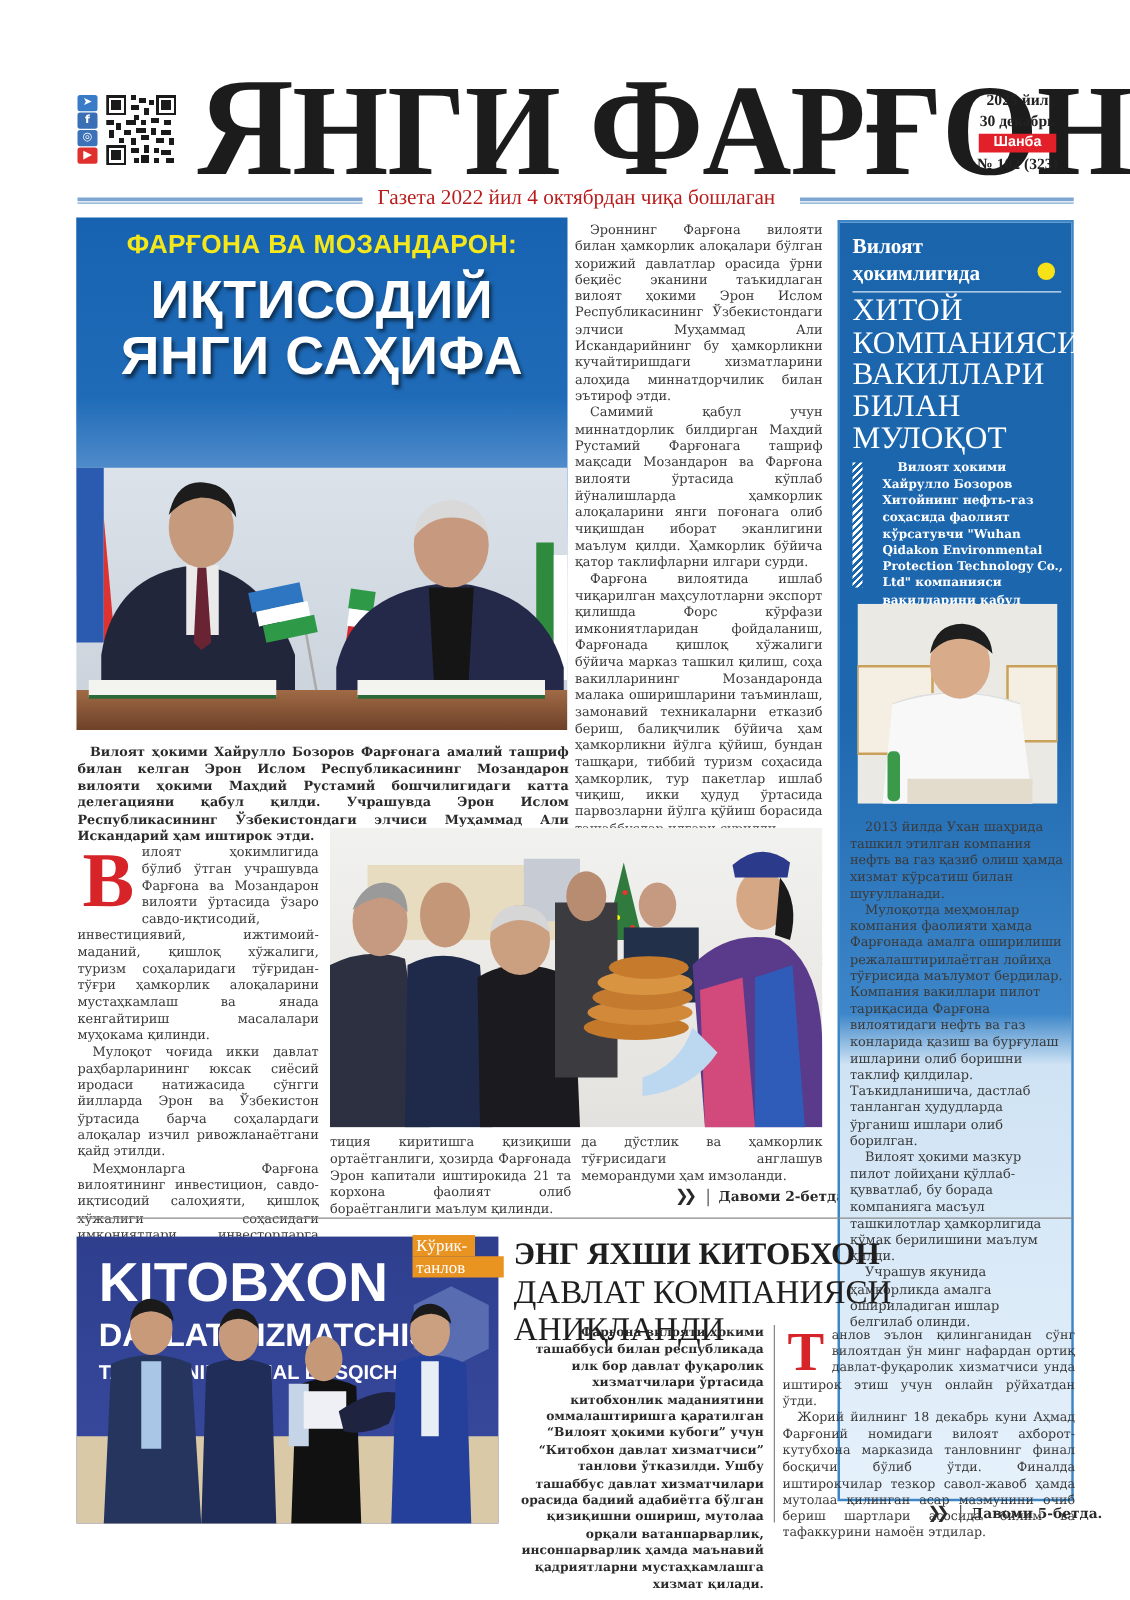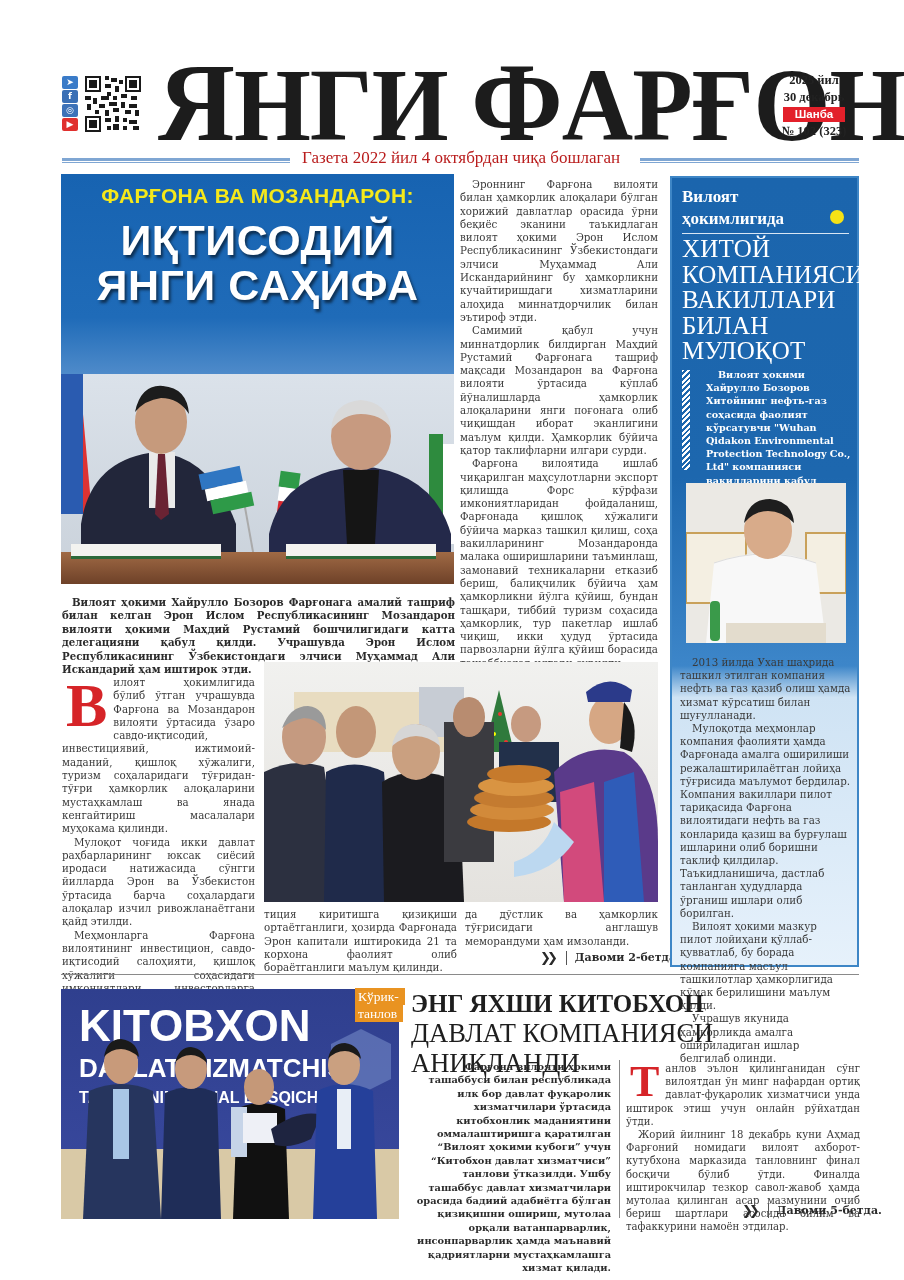--- a/index.html
+++ b/index.html
@@ -33,42 +33,42 @@
   .caption-bold { left: 62px; top: 596px; width: 393px; font-family: "DejaVu Serif", serif; font-weight: bold; font-size: 10.2px; line-height: 13.4px; color: #2b2b2b; text-align: justify; }
   .caption-bold .ind { display: inline-block; width: 10px; }
 
   
   .col { font-family: "DejaVu Serif", serif; font-size: 10.3px; line-height: 13.3px; color: #3a3a3a; text-align: justify; hyphens: auto; }
   .col p { text-indent: 12px; }
   .col p.noind { text-indent: 0; }
   .dropcap { float: left; font-family: "Liberation Serif", serif; font-size: 62px; line-height: 50px; color: #d62428; margin: 4px 6px 0 4px; font-weight: bold; }
 
   
-  .side { left: 670px; top: 176px; width: 189px; height: 791px; border: 2px solid #3e86c6; background: linear-gradient(180deg, #1b65ad 0%, #1d67ae 38%, #3d86c9 62%, #cfe3f4 66%, #e6f1fb 100%); }
+  .side { left: 670px; top: 176px; width: 189px; height: 1025px; border: 2px solid #3e86c6; background: linear-gradient(180deg, #1b65ad 0%, #1d67ae 38%, #3d86c9 62%, #cfe3f4 66%, #e6f1fb 100%); }
   .side-kick { left: 10px; top: 8px; width: 170px; font-family: "Liberation Serif", serif; font-weight: bold; font-size: 17px; line-height: 22px; color: #fff; }
   .side-dot { left: 158px; top: 32px; width: 14px; height: 14px; border-radius: 50%; background: #f6e216; }
   .side-rule { left: 10px; top: 55px; width: 167px; height: 1px; background: #d8e6f4; }
   .side-title { left: 10px; top: 58px; width: 175px; font-family: "Liberation Serif", serif; font-size: 25px; line-height: 25.5px; color: #fff; letter-spacing: 0.2px; }
   .side-lead { left: 34px; top: 190px; width: 145px; font-family: "DejaVu Serif", serif; font-weight: bold; font-size: 9.6px; line-height: 13.2px; color: #fff; }
   .side-lead .ind { display: inline-block; width: 12px; }
   .hatch { left: 10px; top: 192px; width: 8px; height: 100px; background: repeating-linear-gradient(135deg, #fff 0 2px, transparent 2px 4px); }
   .side-photo { left: 14px; top: 305px; width: 160px; height: 160px; }
   .side-body { left: 8px; top: 478px; width: 172px; font-size: 10.3px; line-height: 13.2px; color: #3a3a3a; text-align: left; }
 
   
   .cont { font-family: "DejaVu Serif", serif; font-weight: bold; font-size: 11px; color: #2a2a2a; display: flex; align-items: center; }
   .cont .arr { font-family: "DejaVu Sans", sans-serif; font-size: 13px; letter-spacing: -4px; margin-right: 8px; }
   .cont .bar { width: 1px; height: 14px; background: #555; margin: 0 8px 0 4px; }
 
   .hr-main { left: 61px; top: 974px; width: 798px; height: 1px; background: #8a8a8a; }
 
   
   .btm-photo { left: 61px; top: 989px; width: 338px; height: 230px; overflow: hidden; }
   .tag { left: 330px; top: 988px; width: 73px; font-family: "Liberation Serif", serif; font-size: 13.5px; line-height: 17px; color: #fff; }
-  .tag span { display: block; background: #e99321; padding: 0 3px; margin-left: 25px; }
+  .tag span { display: block; background: #e99321; padding: 0 3px; }
   .tag .t1 { width: 50px; }
   .btm-h1 { left: 411px; top: 990px; width: 460px; font-family: "Liberation Serif", serif; font-weight: bold; font-size: 25px; line-height: 28px; color: #1e1e1e; }
   .btm-h2 { left: 411px; top: 1018px; width: 460px; font-family: "Liberation Serif", serif; font-size: 26.5px; line-height: 30px; color: #1e1e1e; }
   .btm-lead { left: 408px; top: 1060px; width: 203px; font-family: "DejaVu Serif", serif; font-weight: bold; font-size: 9.8px; line-height: 13.4px; color: #2b2b2b; text-align: right; }
   .btm-vrule { left: 619px; top: 1060px; width: 1px; height: 158px; background: #888; }
   .btm-body { left: 626px; top: 1062px; width: 234px; font-size: 10.1px; line-height: 13.2px; }
 
   svg { display: block; }
 </style>
 </head>

